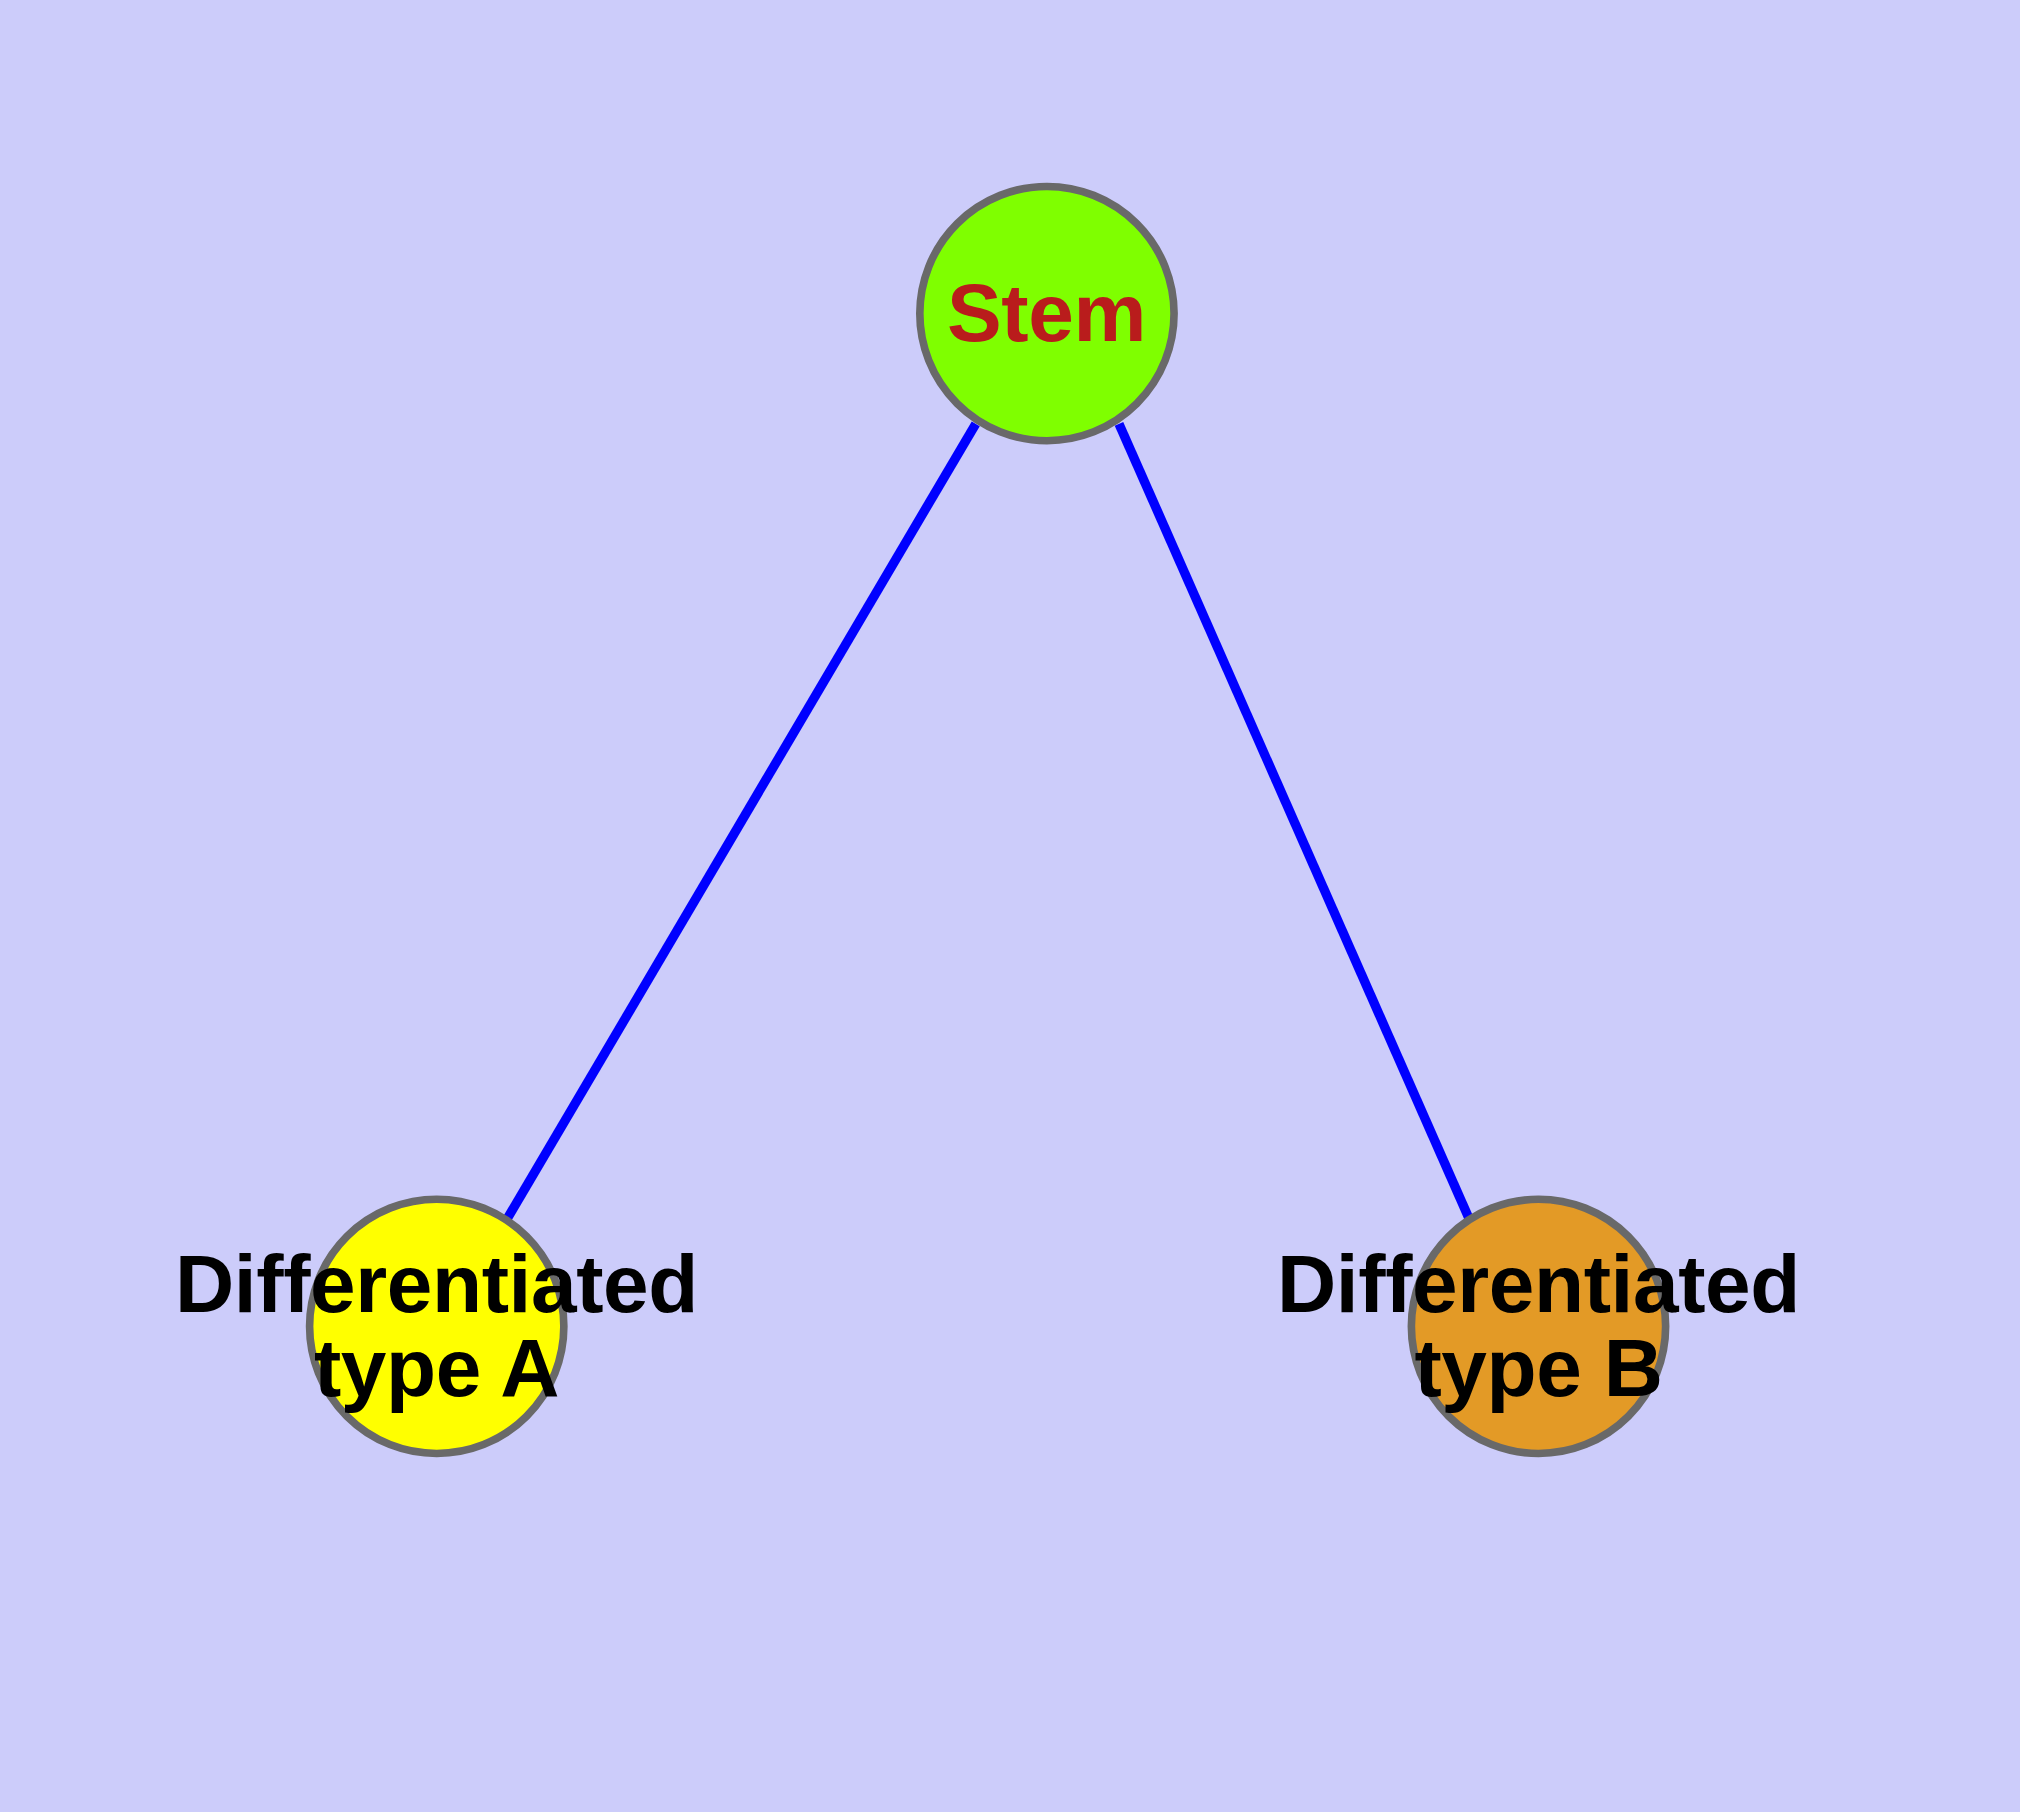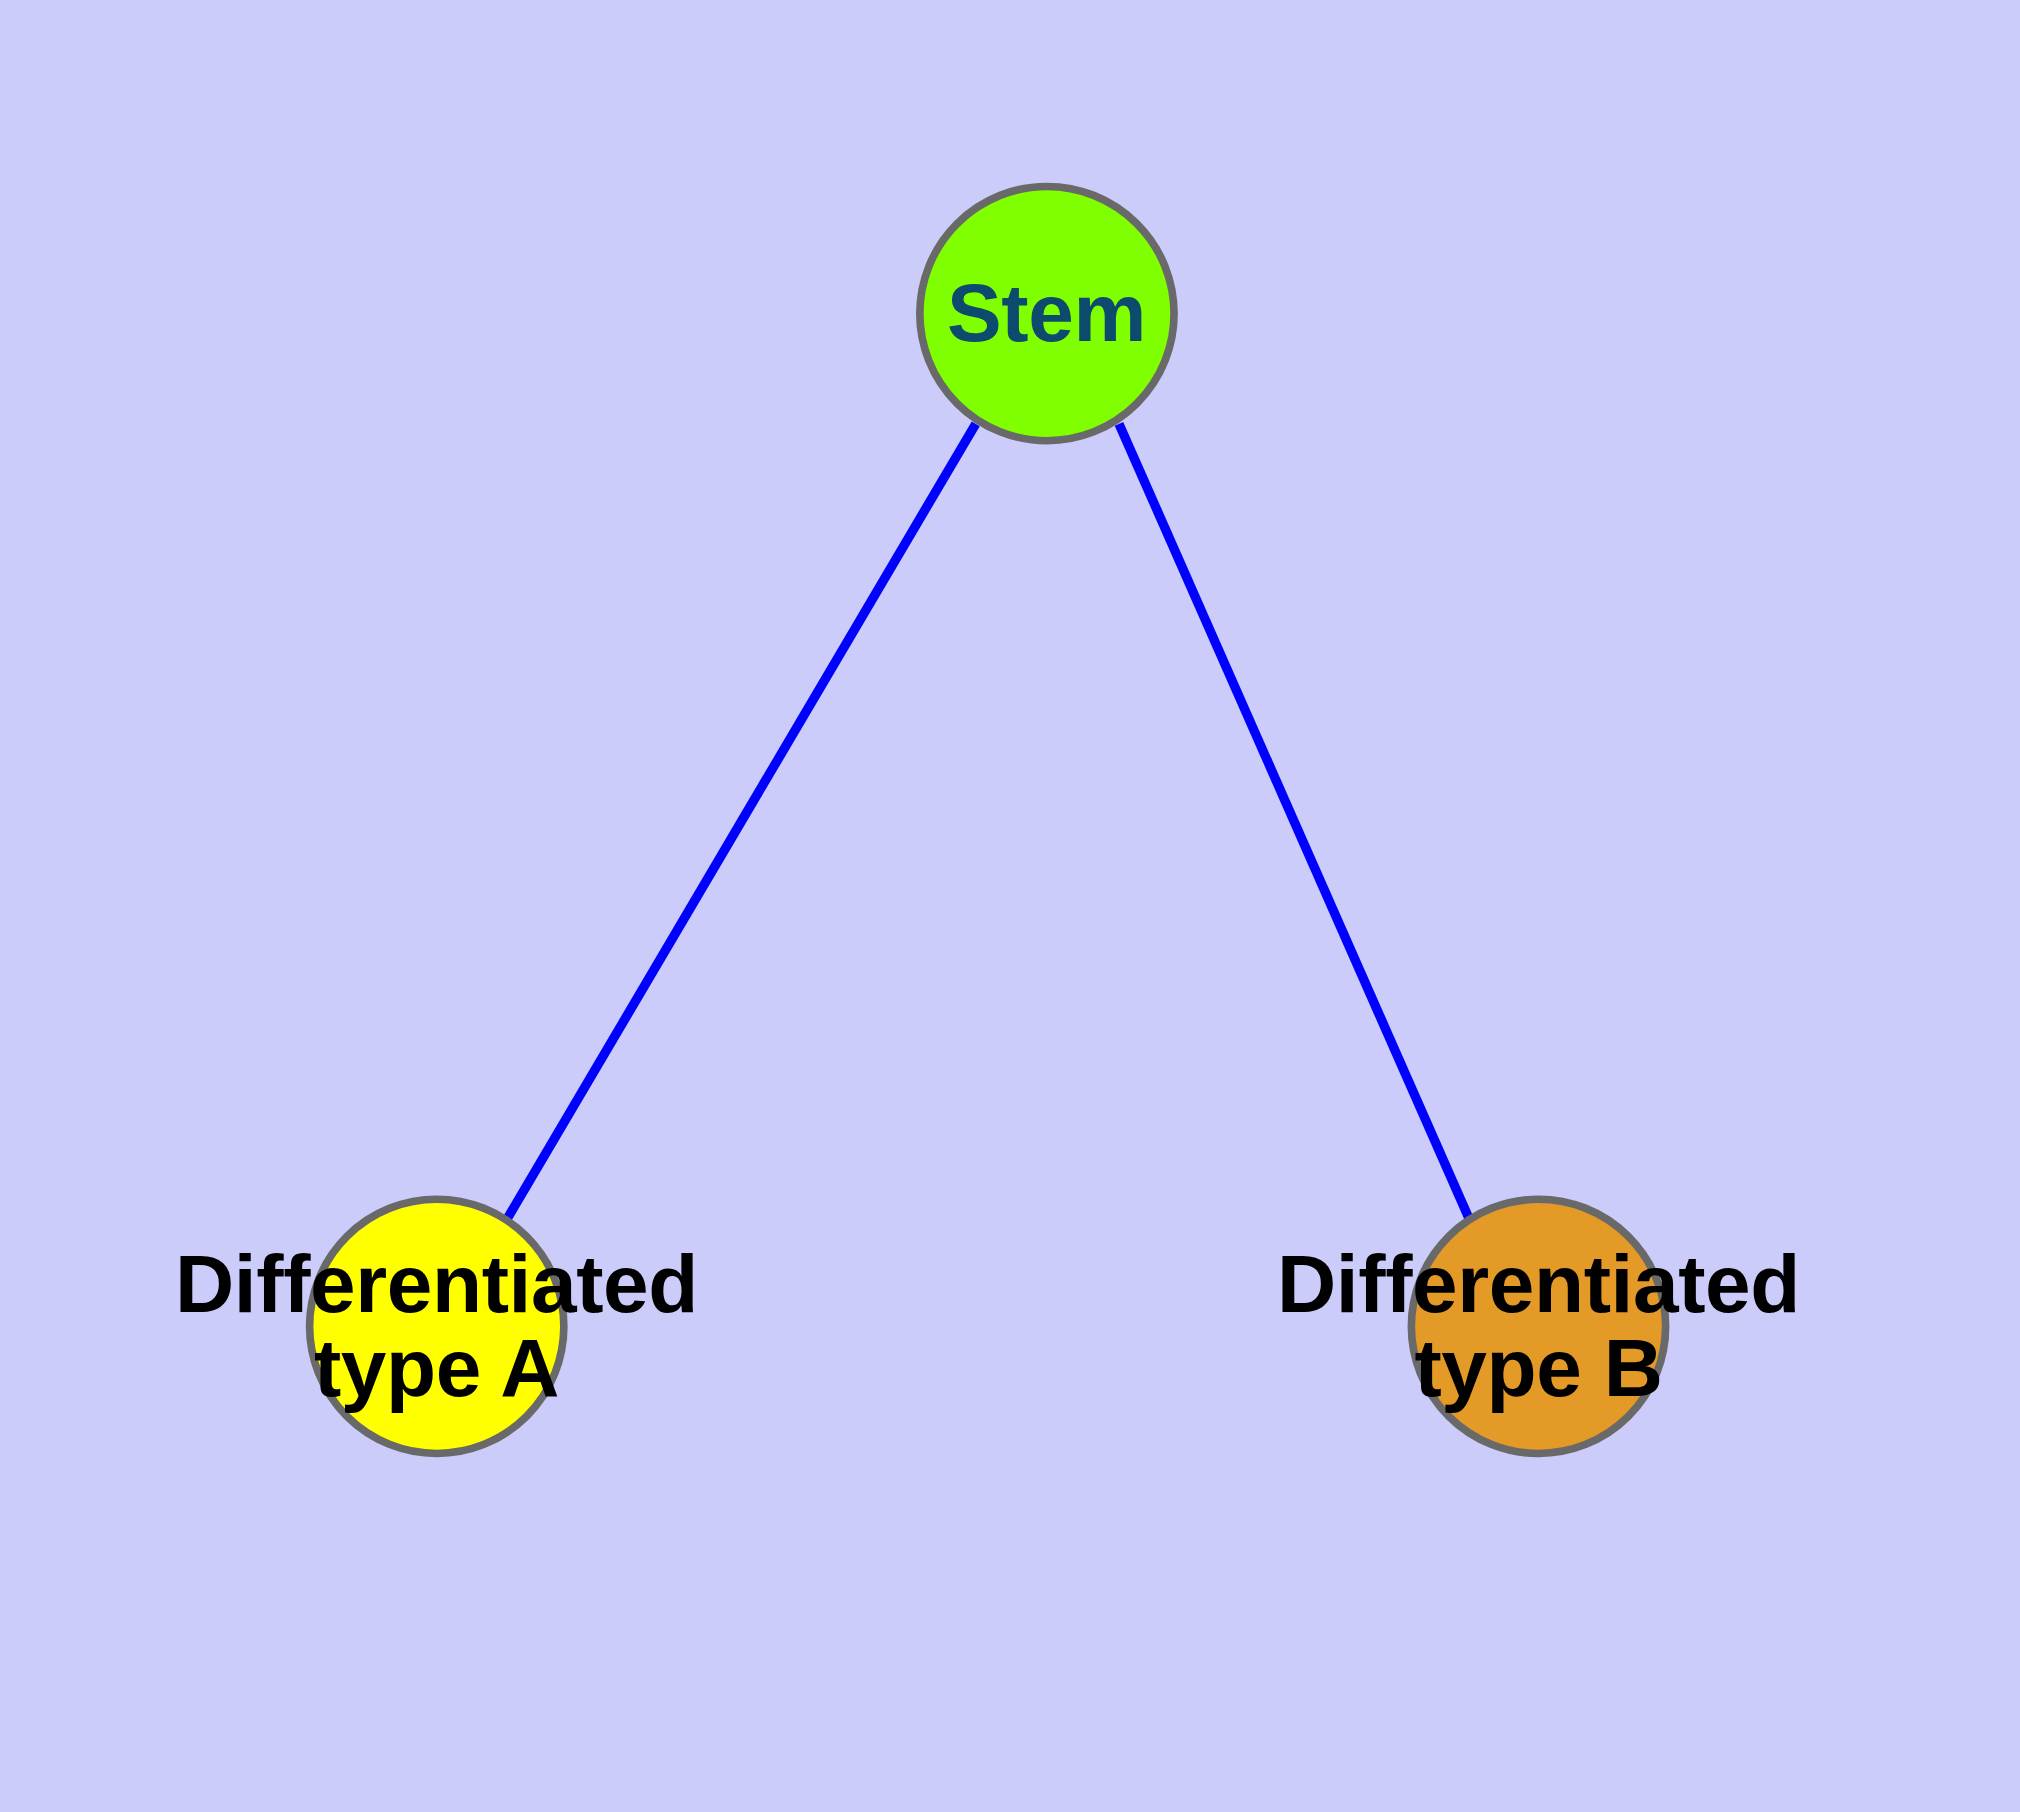--- a/index.html
+++ b/index.html
@@ -54,20 +54,20 @@
       <line class="edge" x1="1151" y1="500" x2="597" y2="1440" stroke="#0000ff" stroke-width="11" stroke-linecap="butt"></line>
       <line class="edge" x1="1320" y1="500" x2="1734" y2="1440" stroke="#0000ff" stroke-width="11" stroke-linecap="butt"></line>
     </g>
     <g>
       <circle class="node-circle" cx="1235" cy="370" r="150" fill="#7fff00" stroke="#696969" stroke-width="9"></circle>
       <circle class="node-circle" cx="515" cy="1565" r="150" fill="#ffff00" stroke="#696969" stroke-width="9"></circle>
       <circle class="node-circle" cx="1815" cy="1565" r="150" fill="#e39a26" stroke="#696969" stroke-width="9"></circle>
     </g>
   </svg>
 
-  <div class="node-label root" style="font-size: 82px; color: #0c4a6e; left: 453px; width: 1187px; top: 271px;">Stem</div>
+  <div class="node-label root" style="font-size: 82px; color: #b91c1c; left: 453px; width: 1187px; top: 271px;">Stem</div>
   <div class="node-label leaf" style="font-size: 82px; color: rgb(0, 0, 0); left: -157px; width: 1187px; top: 1242px;">Differentiated
 type A</div>
   <div class="node-label leaf" style="font-size: 82px; color: rgb(0, 0, 0); left: 945px; width: 1187px; top: 1242px;">Differentiated
 type B</div>
 
 </div>
 
 
 </body></html>

